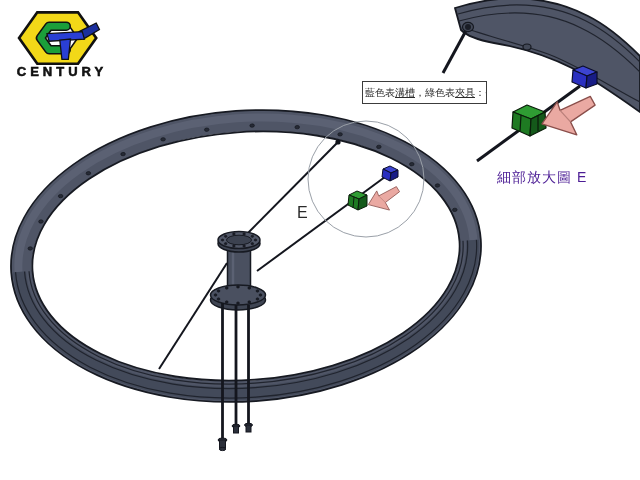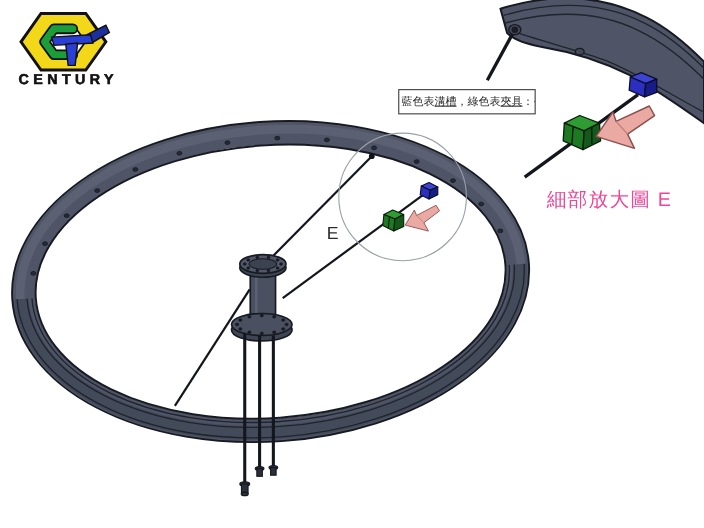--- a/index.html
+++ b/index.html
@@ -18,21 +18,21 @@
     position:absolute;left:362px;top:81px;width:119px;height:21px;
     border:1px solid #3c3c3c;background:#fff;color:#2b2b2b;
     font-size:10px;line-height:21px;padding:0 2px;white-space:nowrap;
     overflow:hidden;z-index:5;
   }
   .annotation-box .wavy{
     text-decoration-line:underline;text-decoration-style:wavy;
     text-decoration-color:#2f9e33;text-decoration-thickness:1px;text-decoration:underline;
   }
   .detail-label{
-    position:absolute;left:497px;top:169px;color:#ec4899;font-size:18px;
+    position:absolute;left:497px;top:169px;color:#4c1d95;font-size:14px;
     letter-spacing:1px;z-index:5;white-space:nowrap;
   }
   .e-label{
     position:absolute;left:297px;top:204px;color:#2a2a2a;font-size:16px;
     z-index:5;
   }
 </style>
 </head>
 <body>
 

